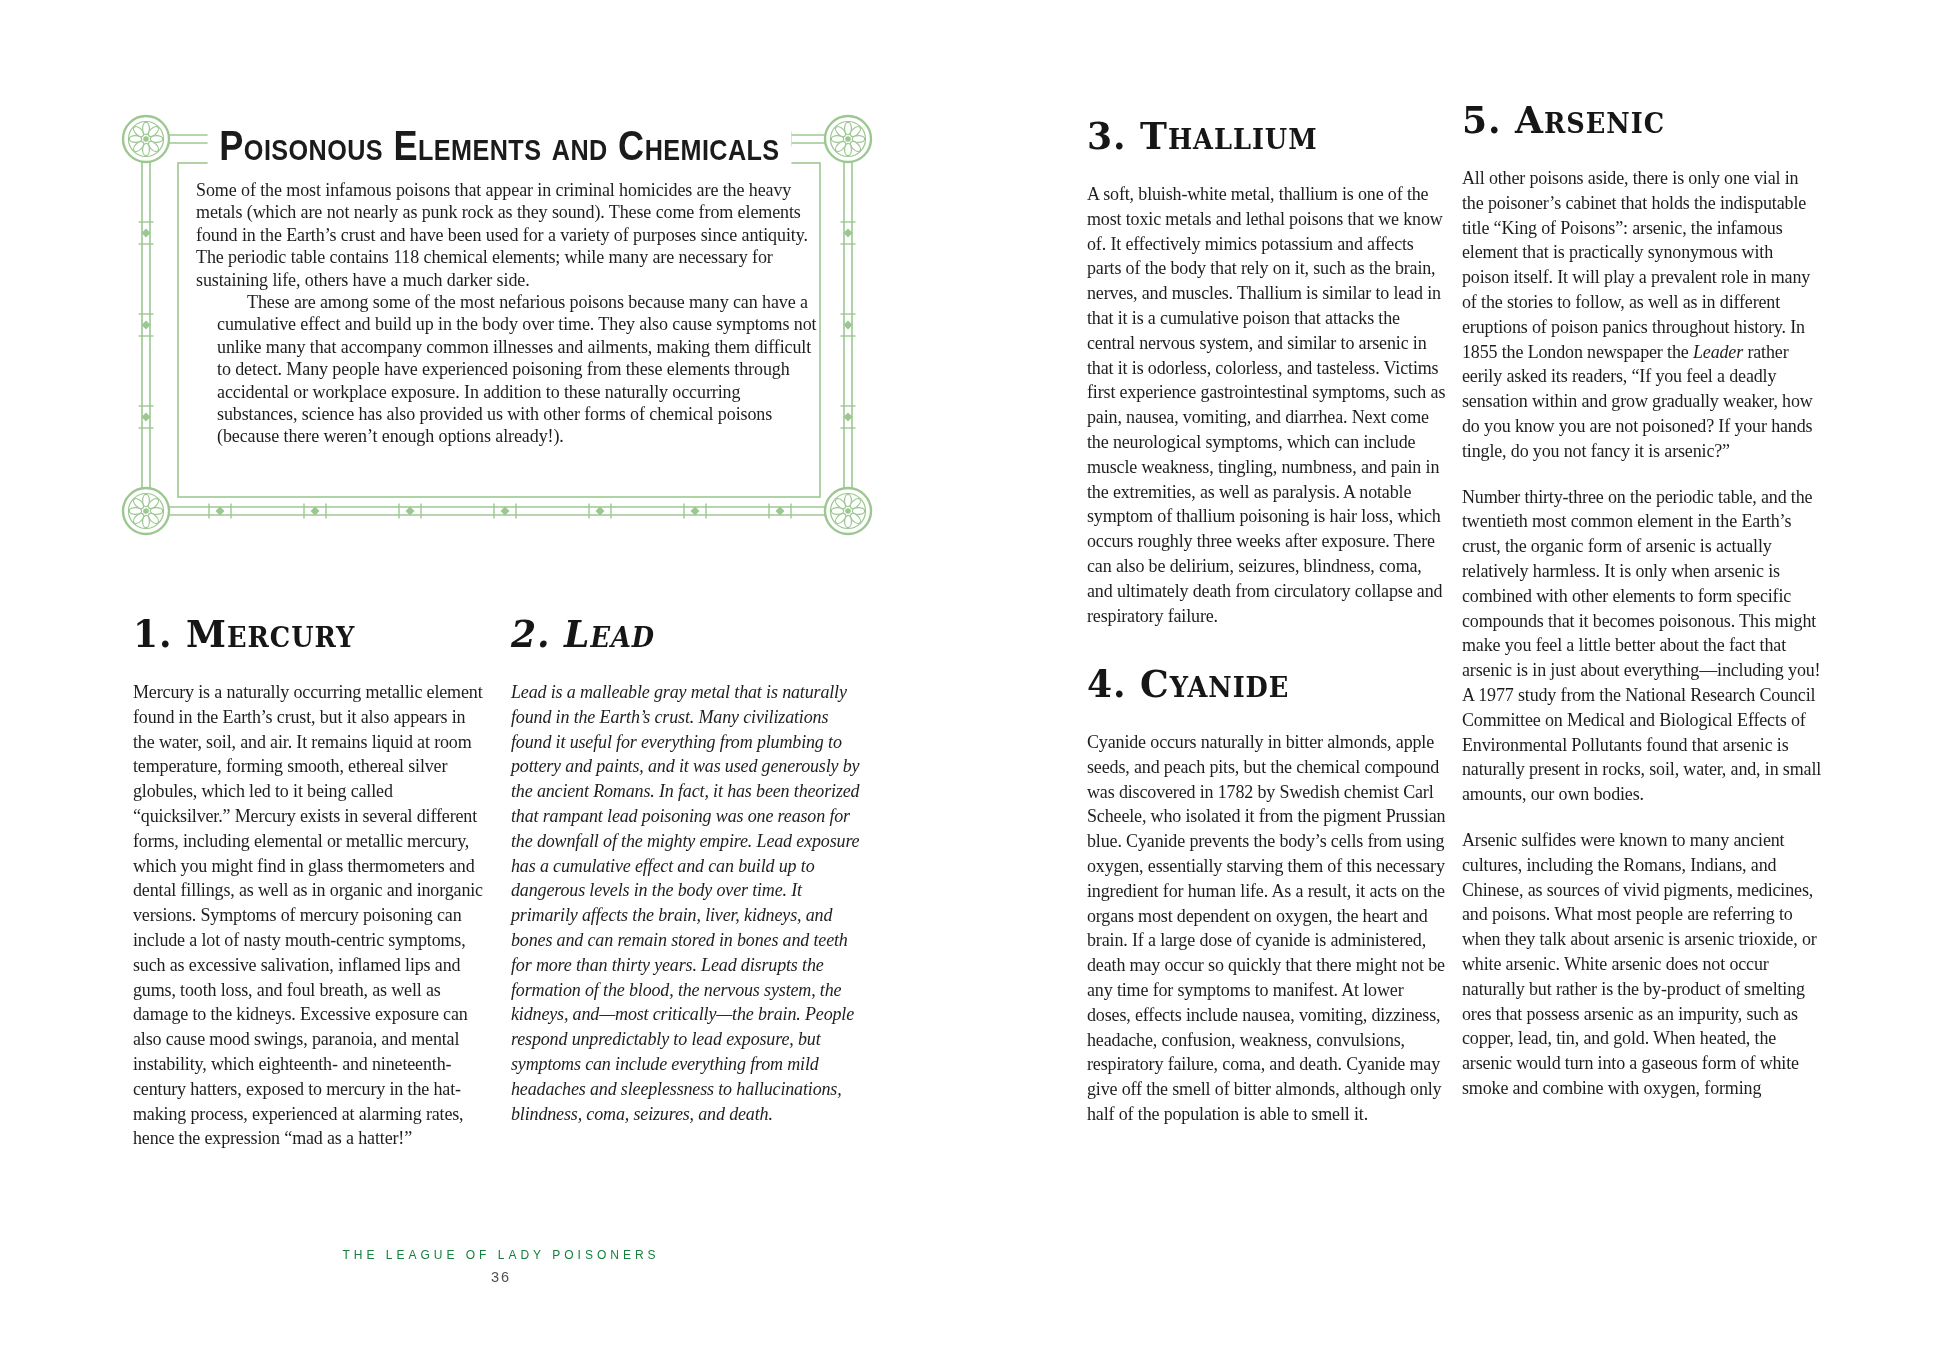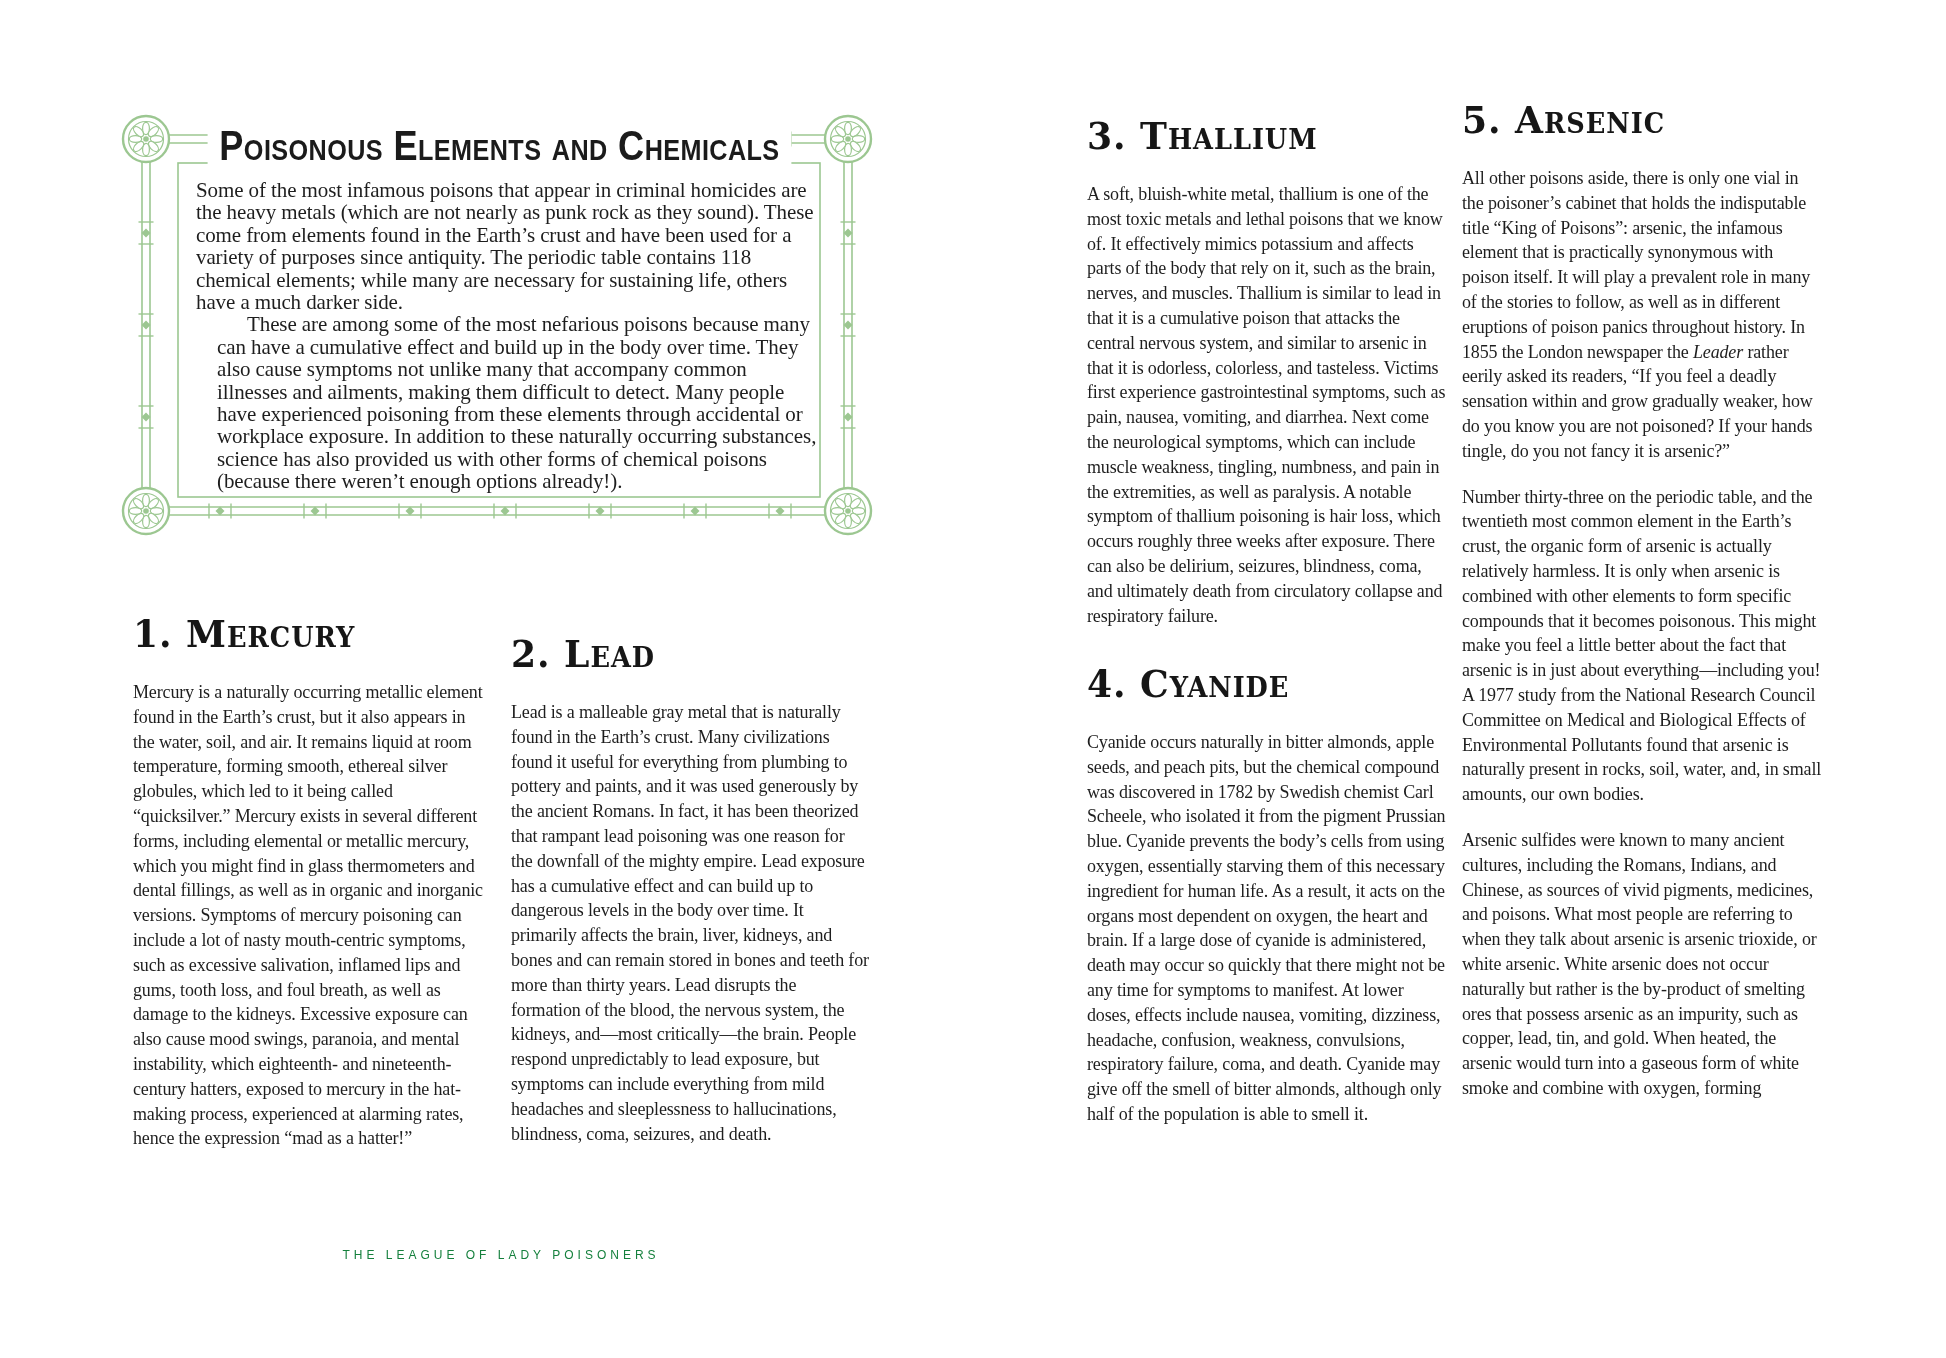--- a/index.html
+++ b/index.html
@@ -28,21 +28,21 @@
     font-family:"Liberation Sans", sans-serif;
     font-weight:700; font-size:43px; line-height:44px;
     font-variant-caps: small-caps;
     letter-spacing:.5px; color:#1b1b1b;
     background:#fff; padding:0 14px;
     transform: scaleX(.84);
     white-space:nowrap;
   }
   .intro { position:absolute; left:96px; top:86px; width:622px; }
   .intro p {
-    margin:0; font-size:21px; line-height:22.4px;
+    margin:0; font-size:18px; line-height:22.4px;
     letter-spacing:-.1px; color:var(--ink);
   }
   .intro p + p { text-indent:30px;margin-left:21px; }
 
   
   .article { position:absolute; }
   .article h2 {
     margin:0 0 24px; color:#161616;
     font-family:"DejaVu Serif", serif;
     font-weight:700; font-size:38px; line-height:44px;
@@ -51,21 +51,21 @@
     transform: scaleX(.95); transform-origin:0 50%;
   }
   .article .body p {
     margin:0 0 21px; font-size:18px; line-height:24.8px;
     letter-spacing:-.15px; color:var(--ink);
   }
   .article .body p:last-child { margin-bottom:0; }
   .article .body em { font-style: italic; }
 
   #sec-mercury  { left:133px;  top:612px; width:358px; }
-  #sec-lead     { left:511px;  top:632px; width:358px; }
+  #sec-lead     { left:511px;  top:612px; width:358px;font-style:italic; }
   #sec-thallium { left:1087px; top:114px; width:362px; }
   #sec-cyanide  { left:1087px; top:662px; width:362px; }
   #sec-arsenic  { left:1462px; top:98px; width:362px; }
 
   
   .pagefoot { position:absolute; top:1248px; text-align:center; }
   .pagefoot.fl { left:138px;  width:726px; }
   .running {
     font-family:"Liberation Sans", sans-serif;
     font-size:12px; line-height:14px; letter-spacing:4px;
@@ -179,20 +179,21 @@
 
     <section class="article" id="sec-lead">
       <h2>2. Lead</h2>
       <div class="body">
           <p><span>Lead is a malleable gray metal that is naturally found in the Earth’s crust. Many civilizations found it useful for everything from plumbing to pottery and paints, and it was used generously by the ancient Romans. In fact, it has been theorized that rampant lead poisoning was one reason for the downfall of the mighty empire. Lead exposure has a cumulative effect and can build up to dangerous levels in the body over time. It primarily affects the brain, liver, kidneys, and bones and can remain stored in bones and teeth for more than thirty years. Lead disrupts the formation of the blood, the nervous system, the kidneys, and—most critically—the brain. People respond unpredictably to lead exposure, but symptoms can include everything from mild headaches and sleeplessness to hallucinations, blindness, coma, seizures, and death.</span></p>
         </div>
     </section>
 
     <footer class="pagefoot fl">
       <div class="running">THE LEAGUE OF LADY POISONERS</div>
+      <div class="pagenum">36</div>
     </footer>
   </section>
 
   <section class="page right">
     
   </section>
 
   <section class="article" id="sec-thallium">
     <h2>3. Thallium</h2>
     <div class="body">

